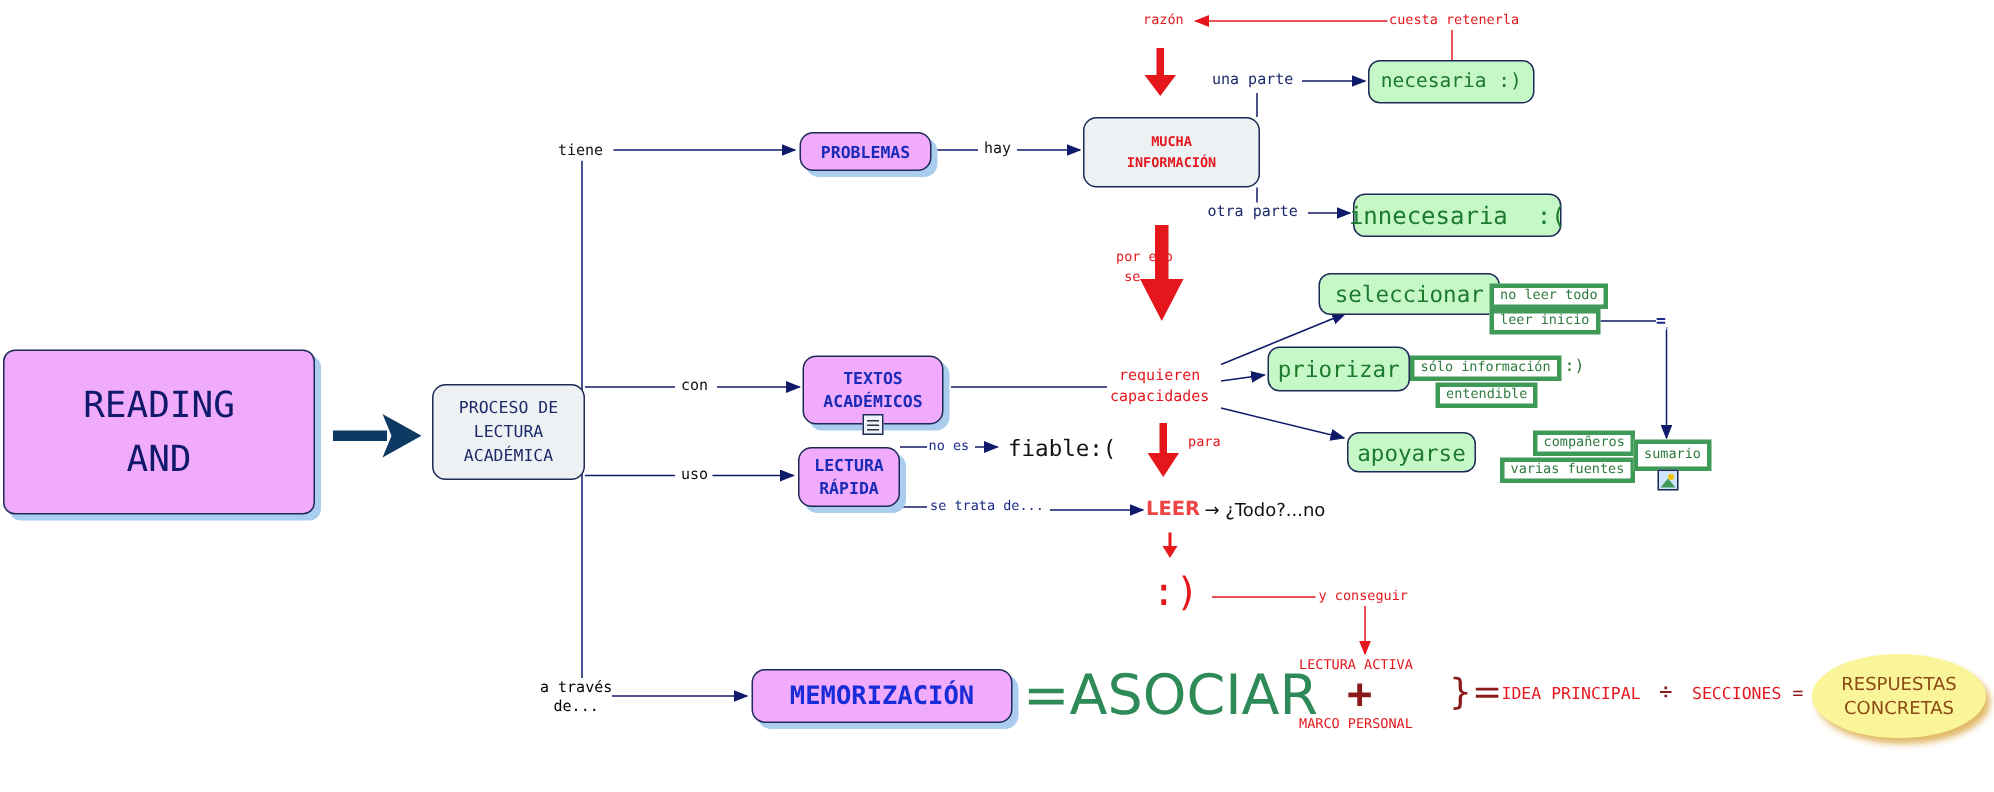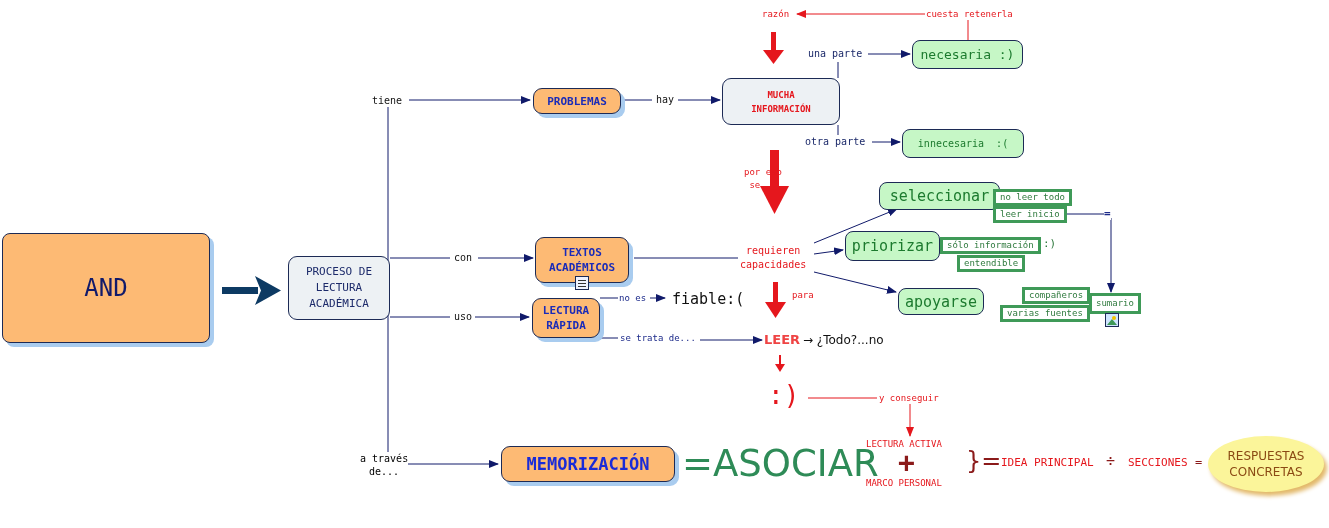--- a/index.html
+++ b/index.html
@@ -3,21 +3,21 @@
 <meta charset="utf-8">
 <style>
   html, body { margin:0; padding:0; background:#ffffff; }
   body { width:1329px; height:528px; position:relative; overflow:hidden; font-family:"DejaVu Sans Mono","Liberation Mono",monospace; }
   svg.lines { position:absolute; left:0; top:0; width:1329px; height:528px; }
   .abs { position:absolute; }
   .node {
     position:absolute; box-sizing:border-box; border:1px solid #1c2a55; border-radius:9px;
     display:flex; align-items:center; justify-content:center; text-align:center;
   }
-  .blue-node { background:#fdba74; box-shadow:4px 4px 0 #a9ccef; }
+  .blue-node { background:#f0abfc; box-shadow:4px 4px 0 #a9ccef; }
   .gray-node { background:#edf1f4; }
   .green-node { background:#c6f7c6; color:#1c7a2e; font-size:15px; border-radius:8px; }
   .small-box { position:absolute; box-sizing:border-box; border:3px solid #3f9a58; background:#fff; color:#2f7a3e; font-size:9px; padding:0 4px; line-height:11px; white-space:nowrap; }
   .lbl { position:absolute; font-size:10px; color:#111; background:#fff; white-space:nowrap; line-height:12px; }
   .lbl-blue { color:#1c2a8a; font-size:9px; }
   .red-small { position:absolute; font-size:9px; color:#e5171d; white-space:nowrap; line-height:12px; }
   .icon-doc { position:absolute; width:14px; height:14px; border:1px solid #1c2a55; background:#eef2ff; box-sizing:border-box; }
 </style>
 </head>
 <body>
@@ -85,20 +85,21 @@
     <path d="M775,364 L785,364 L780,372 Z"></path>
   </g>
 
   <g fill="#0d3a63">
     <rect x="222" y="287" width="36" height="7"></rect>
     <path d="M255,276 L281,290.5 L255,305 L261,290.5 Z"></path>
   </g>
 </svg>
 
 <div class="node blue-node" style="left:2px;top:233px;width:208px;height:110px;flex-direction:column;color:#111a6a;font-size:24px;line-height:36px;border-radius:8px;">
+  <span>READING</span>
   <span>AND</span>
 </div>
 
 <div class="node gray-node" style="left:288px;top:256px;width:102px;height:64px;flex-direction:column;color:#1c2a6a;font-size:11px;line-height:16px;">
   <span>PROCESO DE</span>
   <span>LECTURA</span>
   <span>ACADÉMICA</span>
 </div>
 
 <span class="lbl" style="left:372px;top:95px;">tiene</span>
@@ -127,21 +128,21 @@
 </div>
 
 <div class="node gray-node" style="left:722px;top:78px;width:118px;height:47px;flex-direction:column;color:#e5171d;font-weight:bold;font-size:9px;line-height:14px;">
   <span>MUCHA</span>
   <span>INFORMACIÓN</span>
 </div>
 
 <div class="node green-node" style="left:912px;top:40px;width:111px;height:29px;font-size:13px;">
   <span style="white-space:pre;">necesaria :)</span>
 </div>
-<div class="node green-node" style="left:902px;top:129px;width:122px;height:29px;font-size:10px;">
+<div class="node green-node" style="left:902px;top:129px;width:139px;height:29px;font-size:16px;">
   <span style="white-space:pre;">innecesaria  :(</span>
 </div>
 
 <div class="node blue-node" style="left:535px;top:237px;width:94px;height:46px;flex-direction:column;color:#1a2bb8;font-weight:bold;font-size:11px;line-height:15px;">
   <span>TEXTOS</span>
   <span>ACADÉMICOS</span>
 </div>
 <div class="icon-doc" style="left:575px;top:276px;">
   <div style="position:absolute;left:2px;top:3px;width:8px;height:1px;background:#333;"></div>
   <div style="position:absolute;left:2px;top:6px;width:8px;height:1px;background:#333;"></div>

